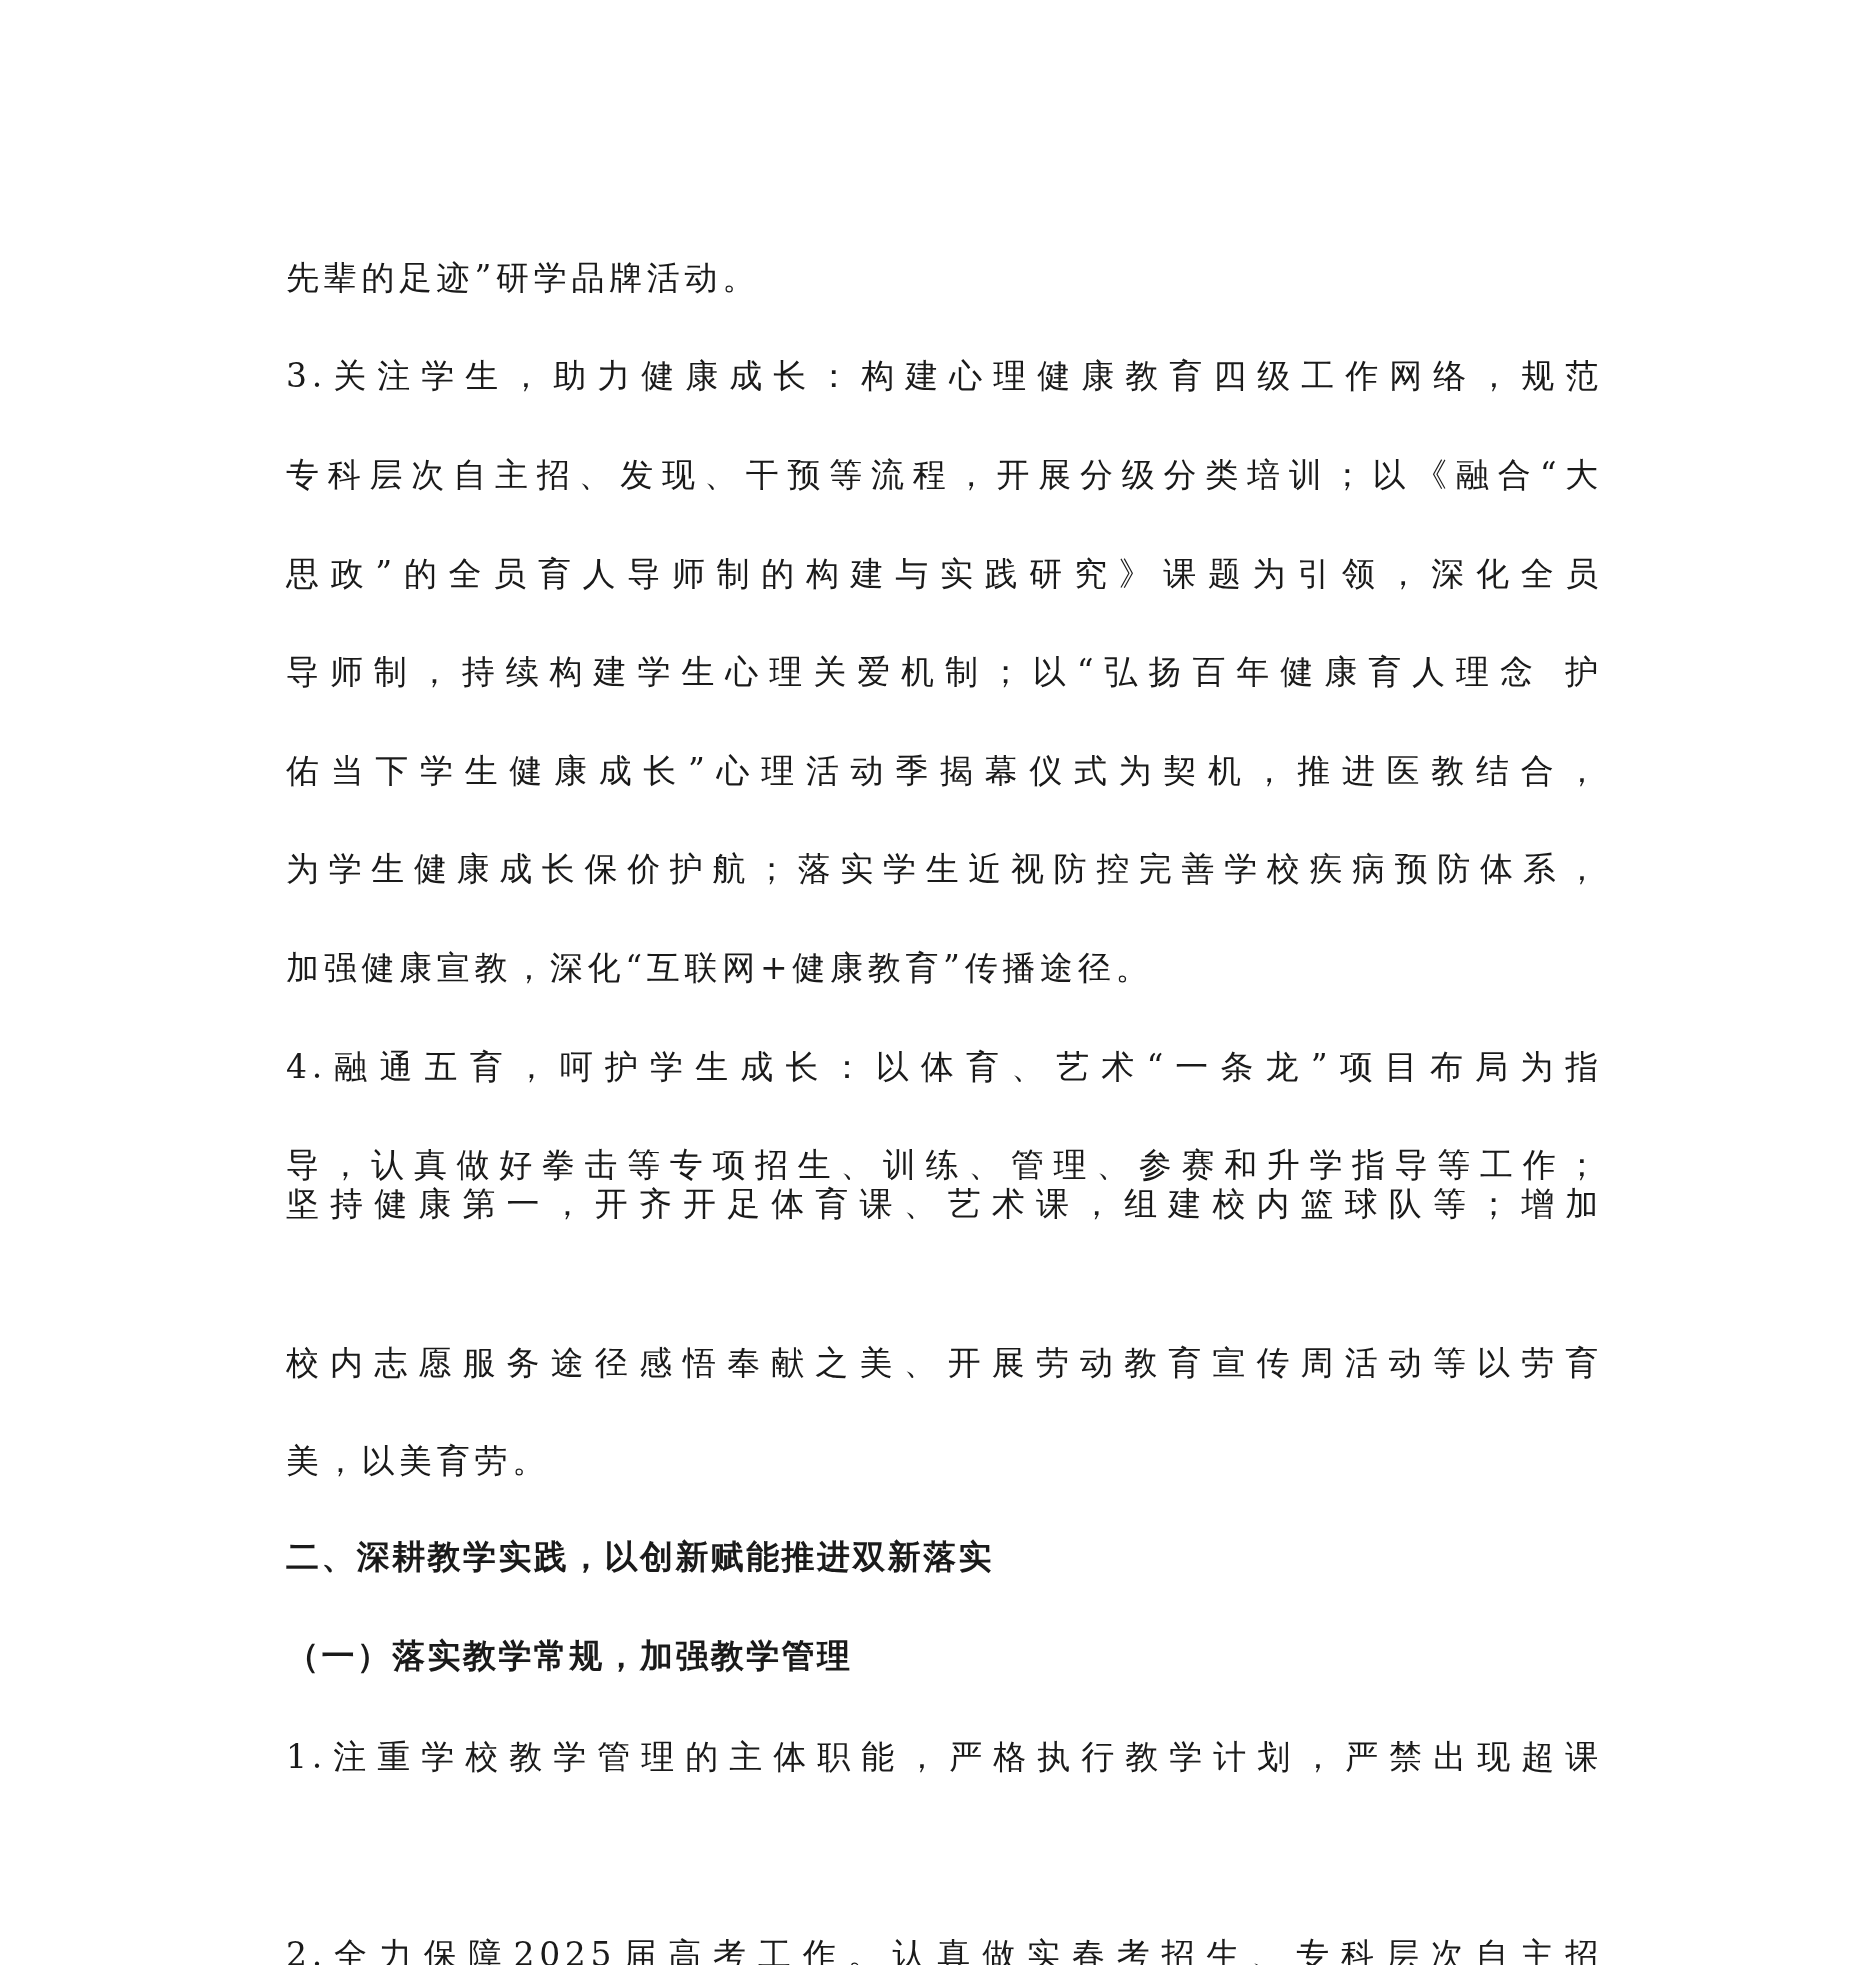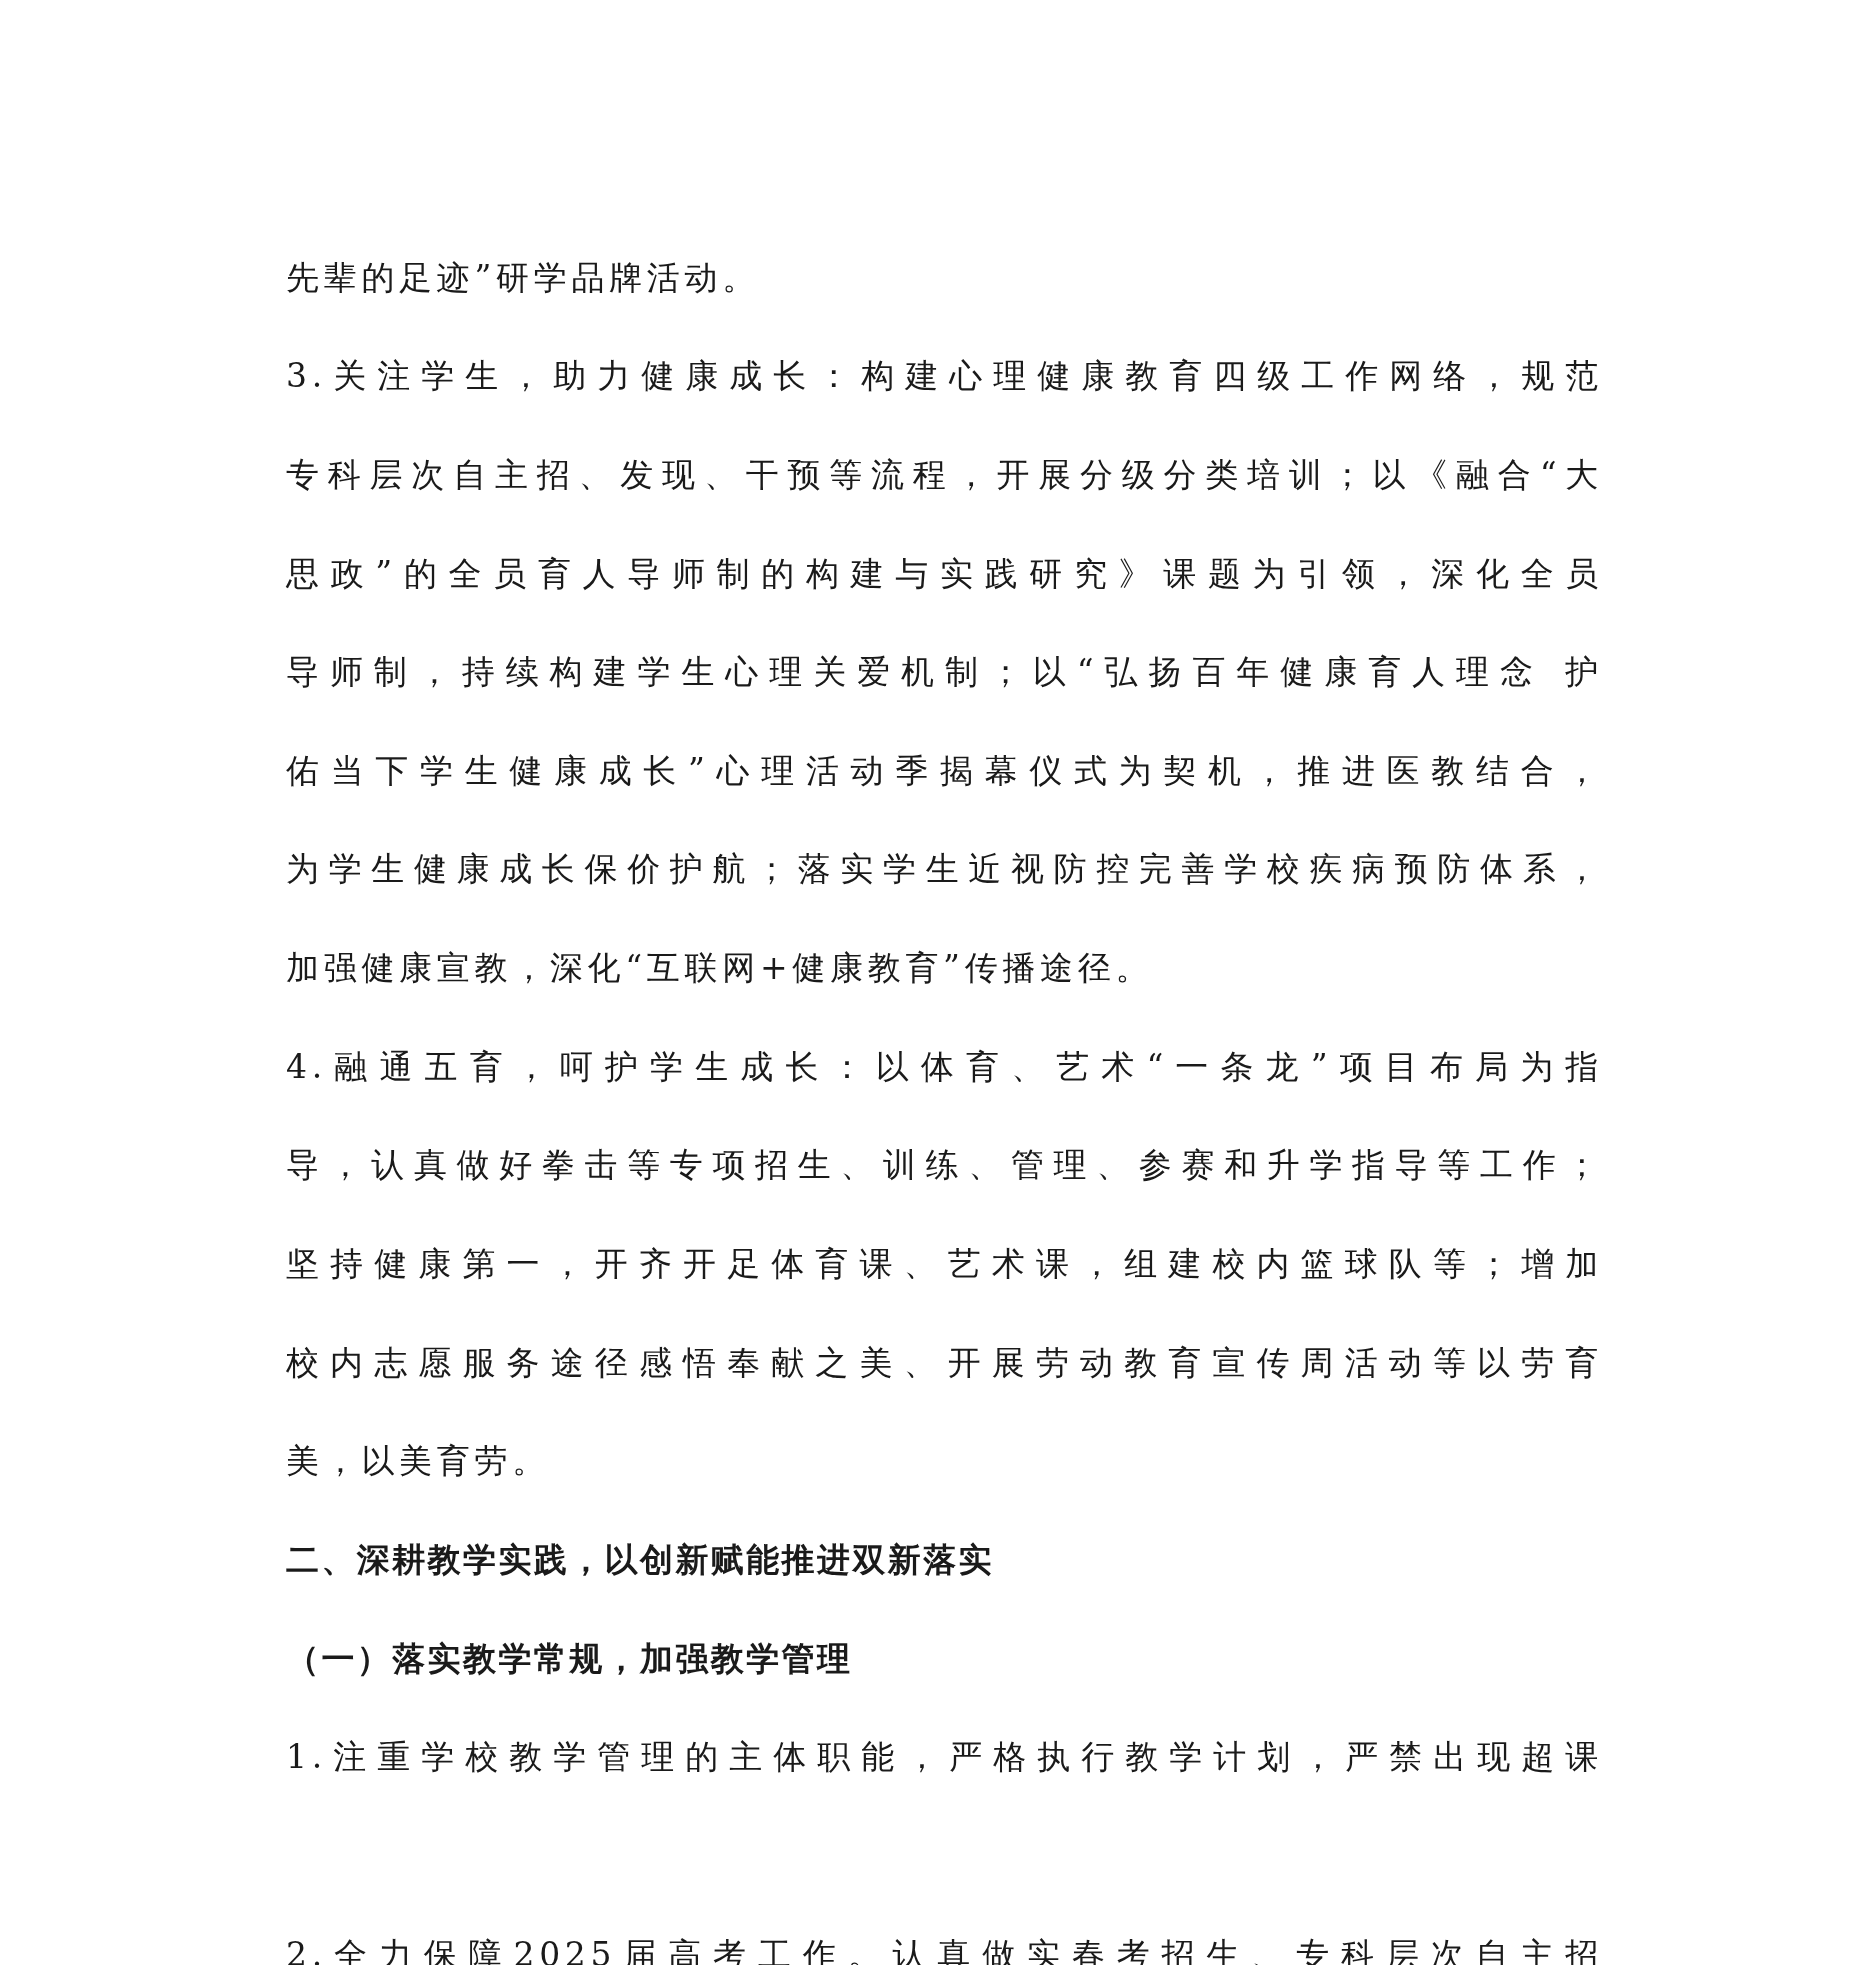--- a/index.html
+++ b/index.html
@@ -2,37 +2,37 @@
 <html style="font-size:6.3px"><head>
 <meta charset="utf-8">
 <style>
   html, body { margin: 0; padding: 0; background: #ffffff; }
   body { width: 1871px; height: 2647px; position: relative; overflow: hidden;
          font-family: "DejaVu Serif", "Liberation Serif", serif; color: #1a1a1a; }
   .page { position: absolute; left: 0; top: 0; width: 1871px; height: 2647px; background: #fff; }
   .line { position: absolute; left: 286px; width: 1317px; font-size: 33px; line-height: 51px;
           white-space: nowrap; letter-spacing: 4.7px; }
   .line.justify { text-align-last: justify; text-align: justify; }
-  .heading { font-weight: bold; font-family: Liberation Sans, sans-serif; letter-spacing: 2.4px; }
+  .heading { font-weight: bold; font-family: Liberation Mono, monospace; letter-spacing: 2.4px; }
 </style>
 </head>
 <body>
 
 <div class="page">
   <div class="line" style="top:252px">先辈的足迹”研学品牌活动。</div>
   <div class="line justify" style="top:350px">3.关注学生，助力健康成长：构建心理健康教育四级工作网络，规范</div>
   <div class="line justify" style="top:449px">专科层次自主招、发现、干预等流程，开展分级分类培训；以《融合“大</div>
   <div class="line justify" style="top:548px">思政”的全员育人导师制的构建与实践研究》课题为引领，深化全员</div>
   <div class="line justify" style="top:646px">导师制，持续构建学生心理关爱机制；以“弘扬百年健康育人理念 护</div>
   <div class="line justify" style="top:745px">佑当下学生健康成长”心理活动季揭幕仪式为契机，推进医教结合，</div>
   <div class="line justify" style="top:843px">为学生健康成长保价护航；落实学生近视防控完善学校疾病预防体系，</div>
   <div class="line" style="top:942px">加强健康宣教，深化“互联网+健康教育”传播途径。</div>
   <div class="line justify" style="top:1041px">4.融通五育，呵护学生成长：以体育、艺术“一条龙”项目布局为指</div>
   <div class="line justify" style="top:1139px">导，认真做好拳击等专项招生、训练、管理、参赛和升学指导等工作；</div>
-  <div class="line justify" style="top:1238px">坚持健康第一，开齐开足体育课、艺术课，组建校内篮球队等；增加</div>
+  <div class="line justify" style="top:1178px">坚持健康第一，开齐开足体育课、艺术课，组建校内篮球队等；增加</div>
   <div class="line justify" style="top:1337px">校内志愿服务途径感悟奉献之美、开展劳动教育宣传周活动等以劳育</div>
   <div class="line" style="top:1435px">美，以美育劳。</div>
   <div class="line heading" style="top:1534px">二、深耕教学实践，以创新赋能推进双新落实</div>
   <div class="line heading" style="top:1633px">（一）落实教学常规，加强教学管理</div>
   <div class="line justify" style="top:1731px">1.注重学校教学管理的主体职能，严格执行教学计划，严禁出现超课</div>
   <div class="line justify" style="top:1929px">2.全力保障2025届高考工作。认真做实春考招生、专科层次自主招</div>
 
 </div>
 
 

